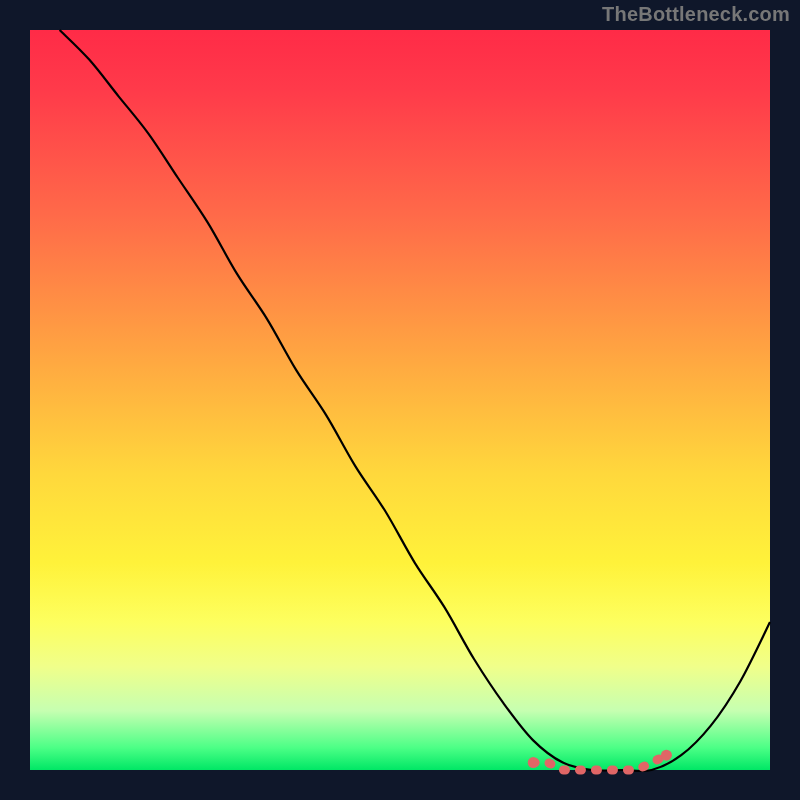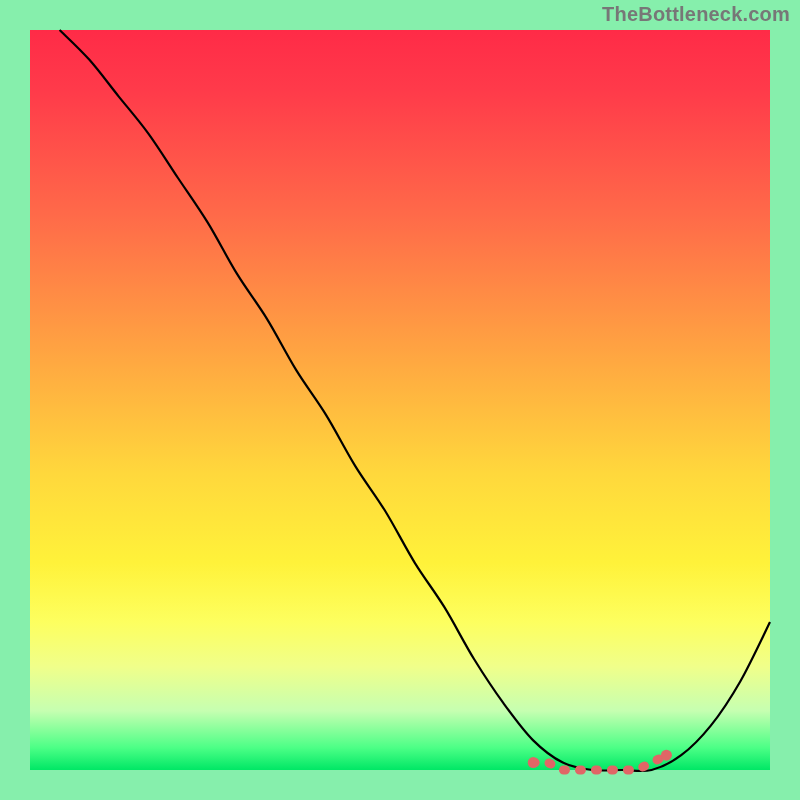--- a/index.html
+++ b/index.html
@@ -7,21 +7,21 @@
     padding: 0;
     width: 800px;
     height: 800px;
     background: #000000;
     overflow: hidden;
   }
   .frame {
     position: relative;
     width: 800px;
     height: 800px;
-    background: #86efac;
+    background: #0f172a;
   }
   .watermark {
     position: absolute;
     top: 3px;
     right: 10px;
     font-family: Arial, Helvetica, sans-serif;
     font-size: 20px;
     font-weight: bold;
     color: #777777;
     letter-spacing: 0.2px;

